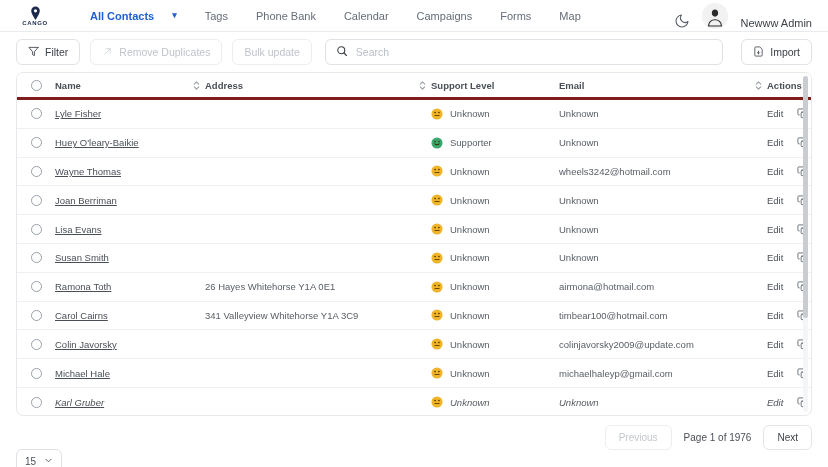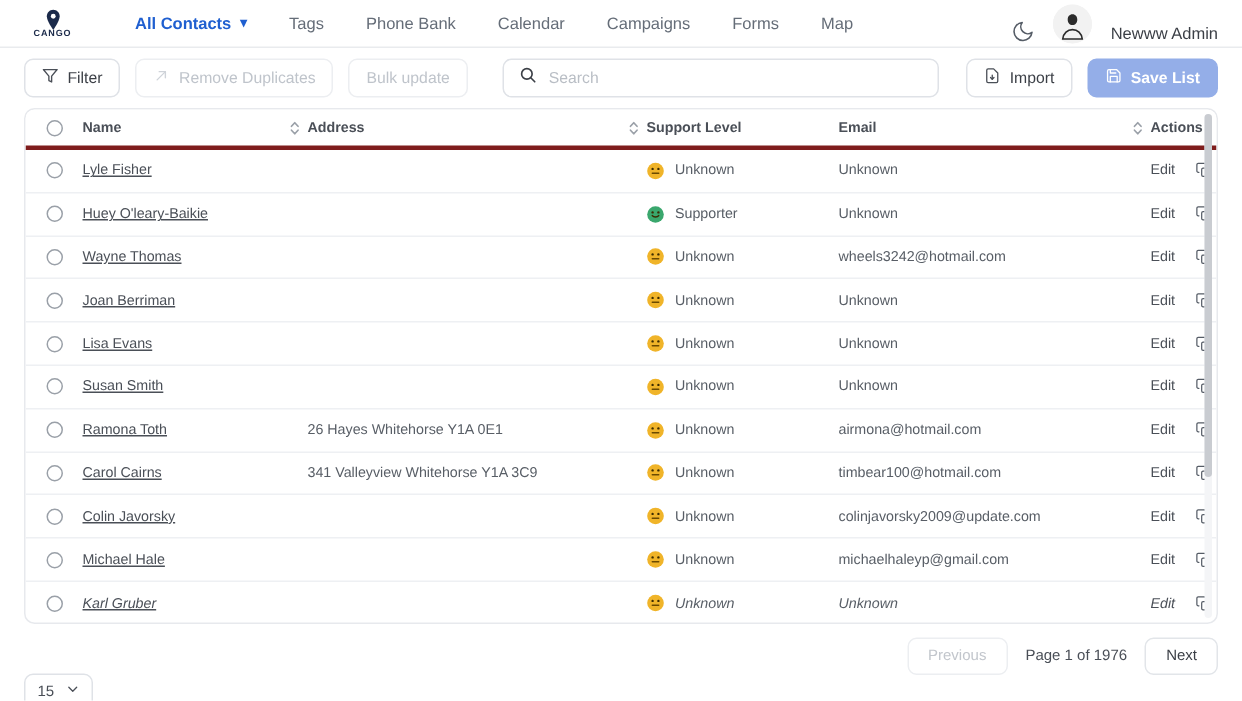--- a/index.html
+++ b/index.html
@@ -29,21 +29,21 @@
   .logo svg { display: block; }
   .logo-text {
     font-size: 6px; font-weight: 700; letter-spacing: .6px;
     color: #1b2a4a; margin-top: -1px;
   }
   .nav { display: flex; align-items: center; gap: 0; }
   .nav-item {
     font-size: 11px; color: #656d78;
     padding: 4px 14px; cursor: pointer; white-space: nowrap;
   }
-  .nav-item.active { color: #1f5fd0; font-weight: 700; display: flex; align-items: center; gap: 6px; }
+  .nav-item.active { color: #1f5fd0; font-weight: 700; display: flex; align-items: center; gap: 18px; }
   .nav-item.active .chev { color: #1f5fd0; }
   .chev { font-size: 9px; line-height: 1; }
   .topbar-right {
     margin-left: auto; display: flex; align-items: flex-end; gap: 12px;
   }
   .moon { width: 16px; height: 16px; color: #555c66; cursor: pointer; }
   .avatar {
     width: 26px; height: 26px; border-radius: 50%;
     background: #f1f1f1; overflow: hidden;
     display: flex; align-items: flex-end; justify-content: center;
@@ -64,21 +64,21 @@
   }
   .btn.disabled { color: #bfc4cb; border-color: #eceef1; cursor: default; }
   .btn.disabled svg { color: #cfd3d9; }
   .btn svg { color: #4a4f57; }
   .btn-primary {
     background: #94aee8; border-color: #94aee8; color: #ffffff;
     font-weight: 600;
   }
   .btn-primary svg { color: #ffffff; }
   .search-wrap {
-    flex: 1; height: 26px; margin-left: 13px; margin-right: 8px;
+    flex: 1; height: 26px; margin-left: 3px; margin-right: 8px;
     border: 1px solid #dfe2e7; border-radius: 6px; background: #fff;
     display: flex; align-items: center; padding: 0 10px; gap: 8px;
     max-width: 404px;
   }
   .search-wrap svg { color: #3b3f46; flex: none; }
   .search-wrap input {
     border: none; outline: none; font-size: 10.5px; width: 100%;
     font-family: "Liberation Sans", sans-serif; color: #3b3f46;
     background: transparent;
   }
@@ -238,30 +238,20 @@
       <span>
         <svg width="11" height="11" viewBox="0 0 24 24" fill="none" stroke="currentColor" stroke-width="1.9" stroke-linecap="round" stroke-linejoin="round">
           <path d="M14 2H6a2 2 0 0 0-2 2v16a2 2 0 0 0 2 2h12a2 2 0 0 0 2-2V8z"></path>
           <polyline points="12 11 12 17"></polyline>
             <polyline points="9.5 14.5 12 17 14.5 14.5"></polyline>
         </svg>
       </span>
       <span>Import</span>
     </button>
 
-    <button class="btn btn-primary">
-      <span>
-        <svg width="11" height="11" viewBox="0 0 24 24" fill="none" stroke="currentColor" stroke-width="1.9" stroke-linecap="round" stroke-linejoin="round">
-          <path d="M19 21H5a2 2 0 0 1-2-2V5a2 2 0 0 1 2-2h11l5 5v11a2 2 0 0 1-2 2z"></path>
-          <polyline points="17 21 17 13 7 13 7 21"></polyline>
-            <polyline points="7 3 7 8 15 8"></polyline>
-        </svg>
-      </span>
-      <span>Save List</span>
-    </button>
   </div>
 </div>
 
 <div class="card">
   <div class="thead">
     <div class="c-check">
       <span class="checkbox"></span>
     </div>
     <div class="c-name">Name</div>
     <div class="c-sort">

